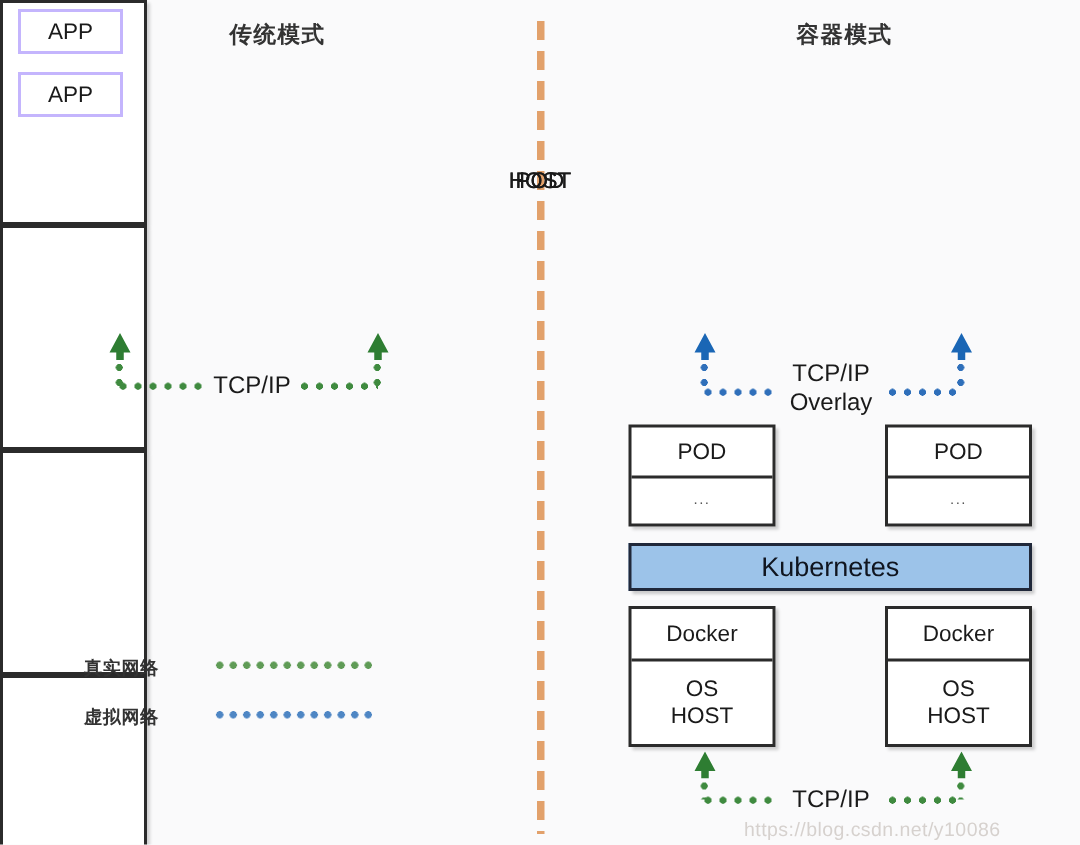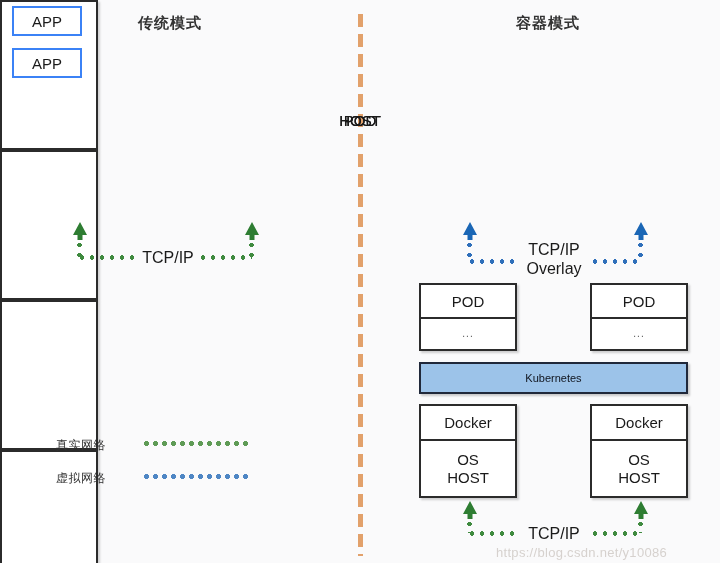--- a/index.html
+++ b/index.html
@@ -12,33 +12,34 @@
     color:#1a1a1a;
   }
   .stage{position:absolute;left:0;top:0;width:720px;height:563px;}
   .abs{position:absolute;}
 
   
   .panel-title{
     font-size:15px;font-weight:700;color:#333;
     text-align:center;letter-spacing:1px;
     font-family:"DejaVu Sans","Liberation Sans",sans-serif;
+    padding-left:15px;
   }
 
   
   .column{
     box-sizing:border-box;
     border:2px solid #2b2b2b;
     background:#fff;
     box-shadow:2px 2px 2px rgba(0,0,0,.16);
   }
   .app-box{
     box-sizing:border-box;
     position:absolute;
-    border:2px solid #3b82f6;
+    border:2px solid #c4b5fd;
     background:#fff;
     display:flex;align-items:center;justify-content:center;
     font-size:15px;
   }
   .col-foot{
     position:absolute;left:0;width:100%;
     text-align:center;font-size:15px;
   }
 
   
@@ -64,21 +65,21 @@
   .dots-small{font-size:10px;color:#555;letter-spacing:1px;}
 
   
   .k8s-bar{
     box-sizing:border-box;
     position:absolute;
     border:2px solid #20283a;
     background:#9CC3E9;
     box-shadow:2px 2px 2px rgba(0,0,0,.2);
     display:flex;align-items:center;justify-content:center;
-    font-size:11px;color:#10151f;
+    font-size:18px;color:#10151f;
   }
 
   
   .dotline{
     position:absolute;height:5px;
   }
   .dotline.green{
     background-image:radial-gradient(circle, #3f8a3f 0 2.2px, transparent 2.4px);
     background-size:10px 5px;background-repeat:repeat-x;background-position:0 50%;
   }
@@ -109,21 +110,21 @@
   
   .divider{
     position:absolute;width:5px;
     background-image:linear-gradient(to bottom,#E0995F 0 13px, transparent 13px 20px);
     background-size:5px 20px;background-repeat:repeat-y;
     opacity:.92;
   }
 
   
   .legend-text{
-    position:absolute;font-size:12px;font-weight:400;color:#333;
+    position:absolute;font-size:12px;font-weight:700;color:#333;
     font-family:"DejaVu Sans","Liberation Sans",sans-serif;
     letter-spacing:.5px;white-space:nowrap;
   }
   .legend-swatch{position:absolute;height:5px;}
   .legend-swatch.green{
     background-image:radial-gradient(circle,#5f9b56 0 2.3px,transparent 2.5px);
     background-size:9px 5px;background-repeat:repeat-x;background-position:0 50%;
   }
   .legend-swatch.blue{
     background-image:radial-gradient(circle,#4e86c4 0 2.3px,transparent 2.5px);

